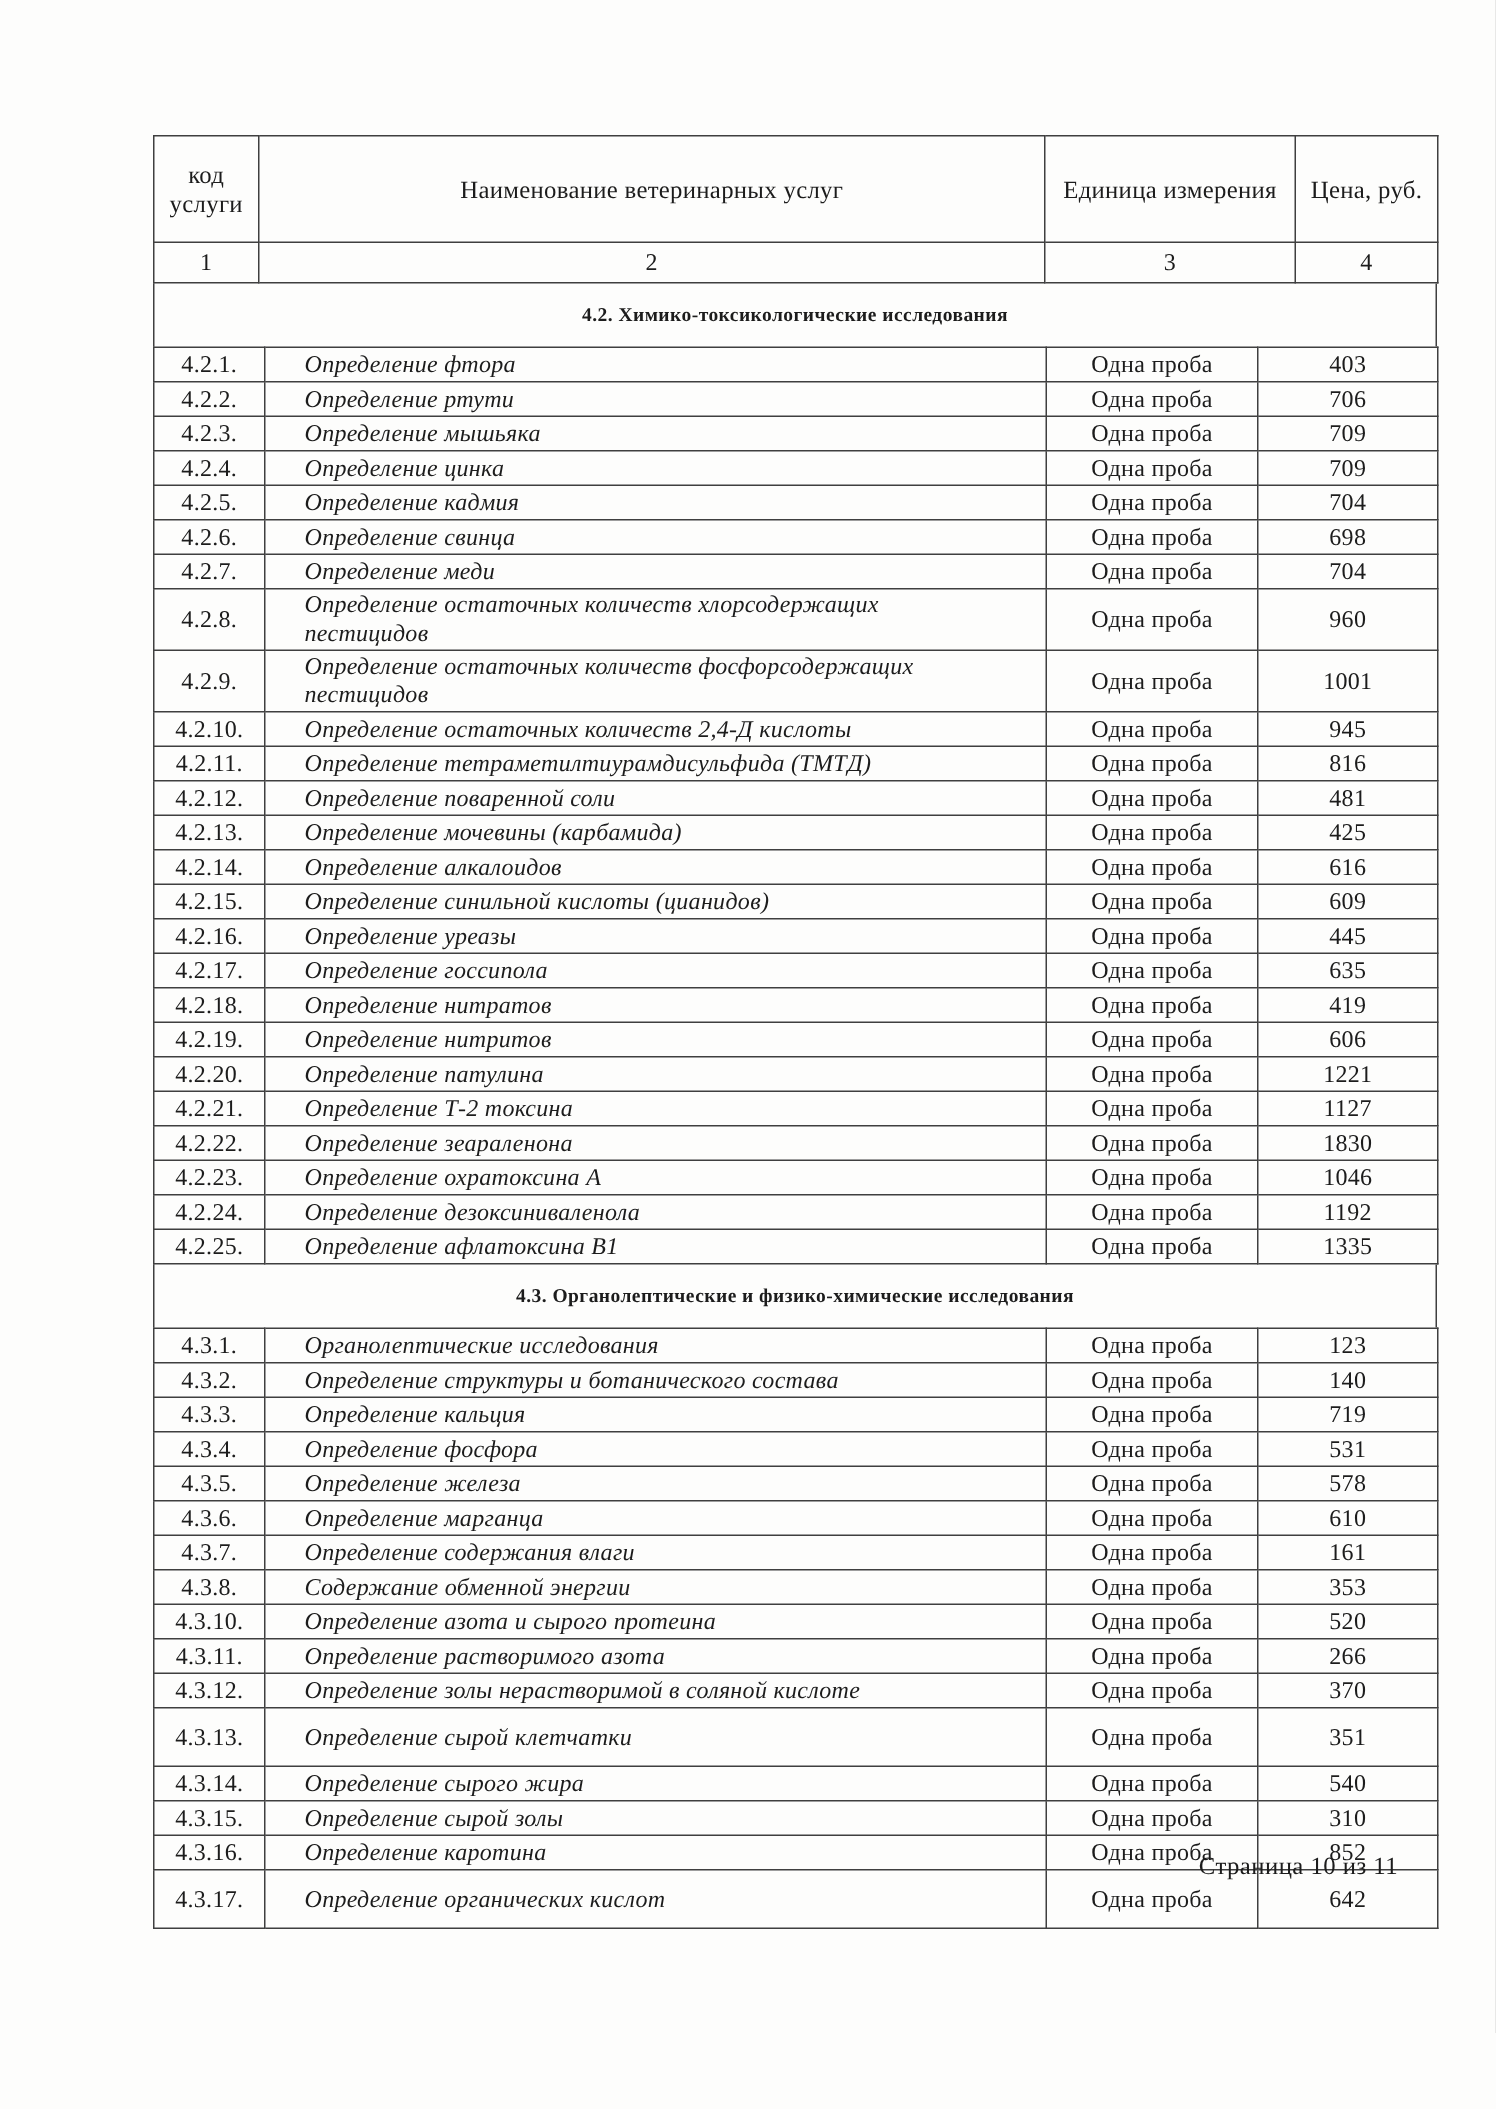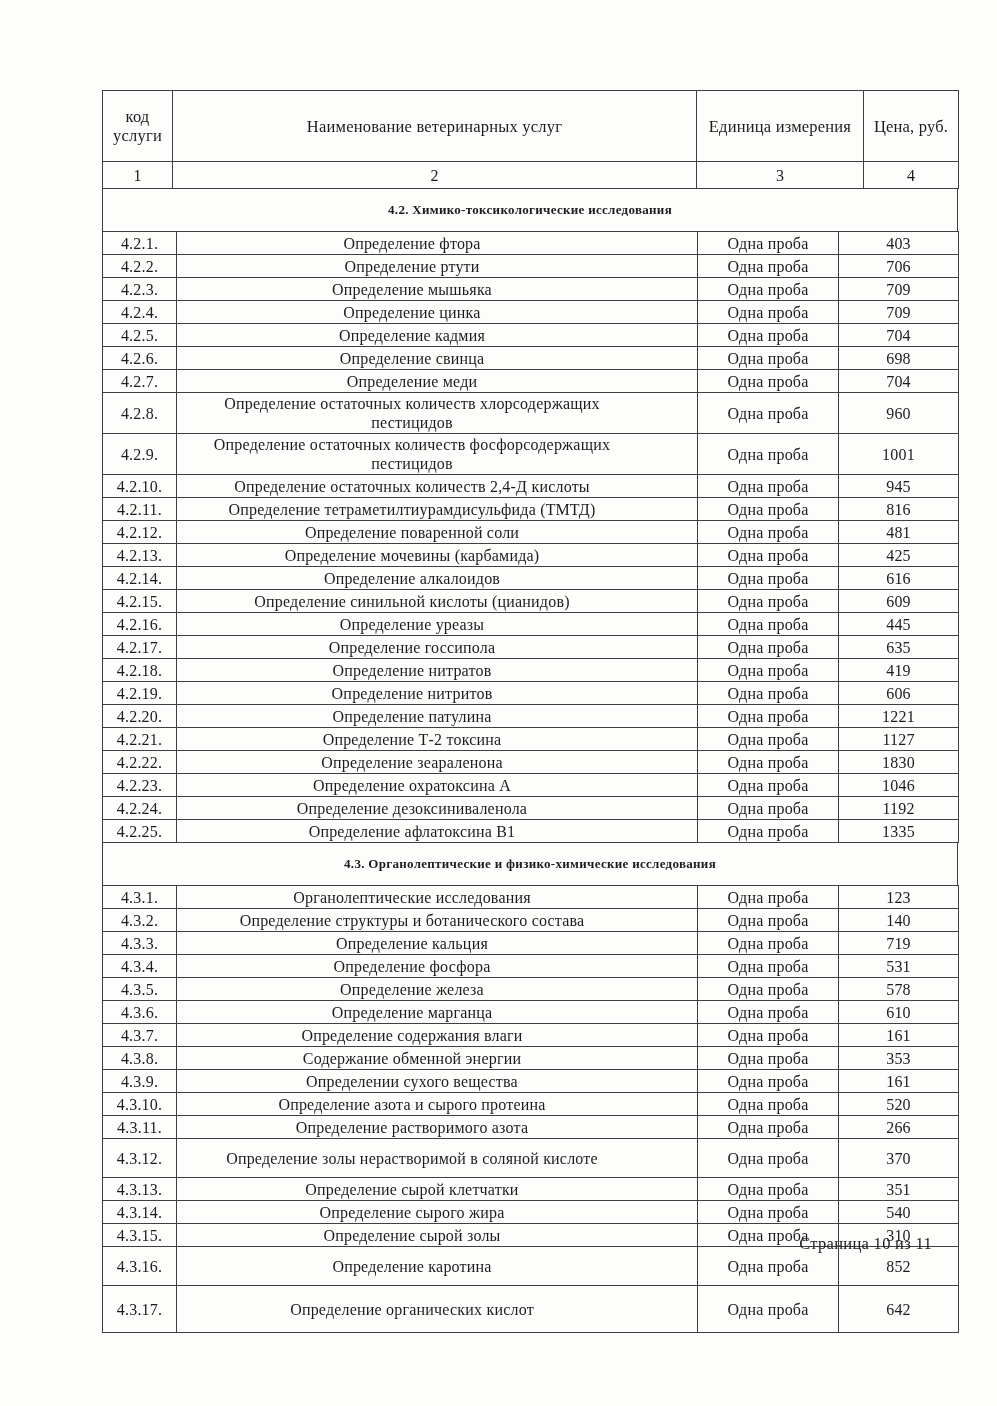--- a/index.html
+++ b/index.html
@@ -42,21 +42,21 @@
     display:flex;align-items:center;justify-content:center;
     font-weight:bold;font-size:13px;letter-spacing:0.3px;
   }
   
   .body-table col.c1{width:74px;}
   .body-table col.c2{width:521px;}
   .body-table col.c3{width:141px;}
   .body-table col.c4{width:120px;}
   .body-table td{height:20px;}
   .body-table .cell-code{text-align:center;}
-  .body-table .cell-name{text-align:center;padding-left:9px;}
+  .body-table .cell-name{text-align:left;padding-left:26px;font-style:italic;}
   .body-table .cell-name span{display:block;max-width:452px;}
   .body-table .cell-unit{text-align:center;}
   .body-table .cell-price{text-align:center;margin-left:44px;}
   
   .body-table[data-section-body="1"] tr:nth-child(12) td{height:36px;}
   .body-table[data-section-body="1"] tr:nth-child(16) td{height:36px;}
   .body-table[data-section-body="1"] tr:nth-child(17) td{height:44px;}
   .page-footer{
     position:absolute;
     top:1234px;right:65px;
@@ -374,28 +374,20 @@
   </tr>
           <tr>
     <td class="cell-code">4.3.8.</td>
     <td class="cell-name">
               <span>Содержание обменной энергии</span>
             </td>
     <td class="cell-unit">Одна проба</td>
     <td class="cell-price">353</td>
   </tr>
           <tr>
-    <td class="cell-code">4.3.9.</td>
-    <td class="cell-name">
-              <span>Определении сухого вещества</span>
-            </td>
-    <td class="cell-unit">Одна проба</td>
-    <td class="cell-price">161</td>
-  </tr>
-          <tr>
     <td class="cell-code">4.3.10.</td>
     <td class="cell-name">
               <span>Определение азота и сырого протеина</span>
             </td>
     <td class="cell-unit">Одна проба</td>
     <td class="cell-price">520</td>
   </tr>
           <tr>
     <td class="cell-code">4.3.11.</td>
     <td class="cell-name">

